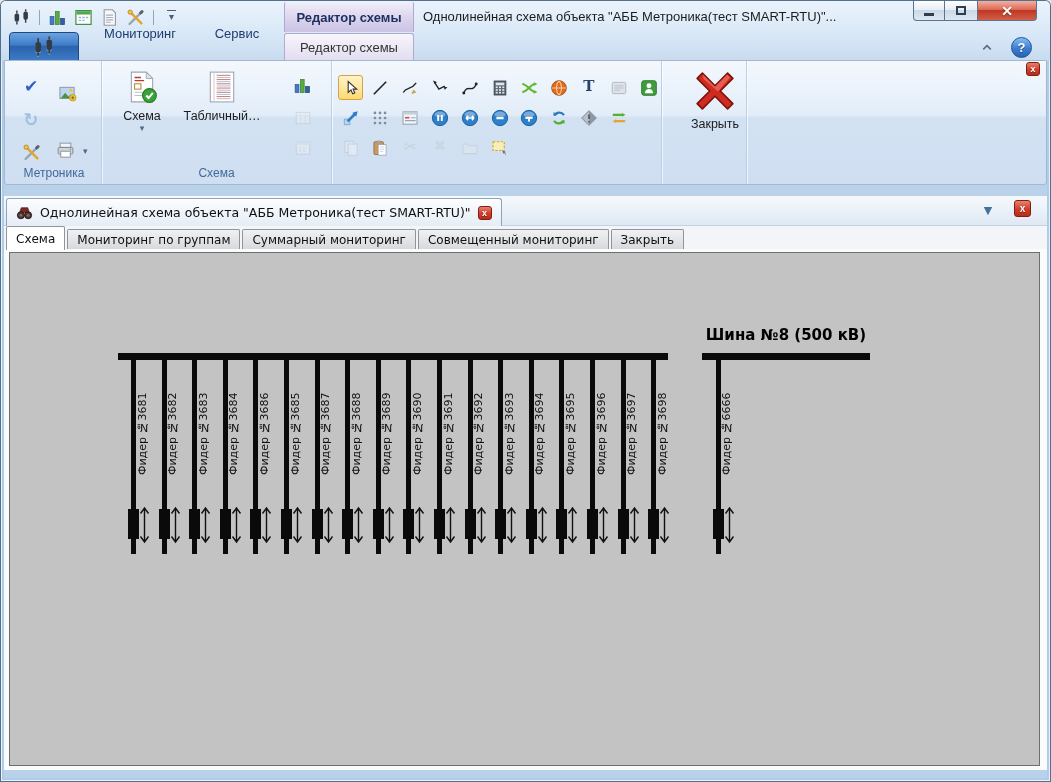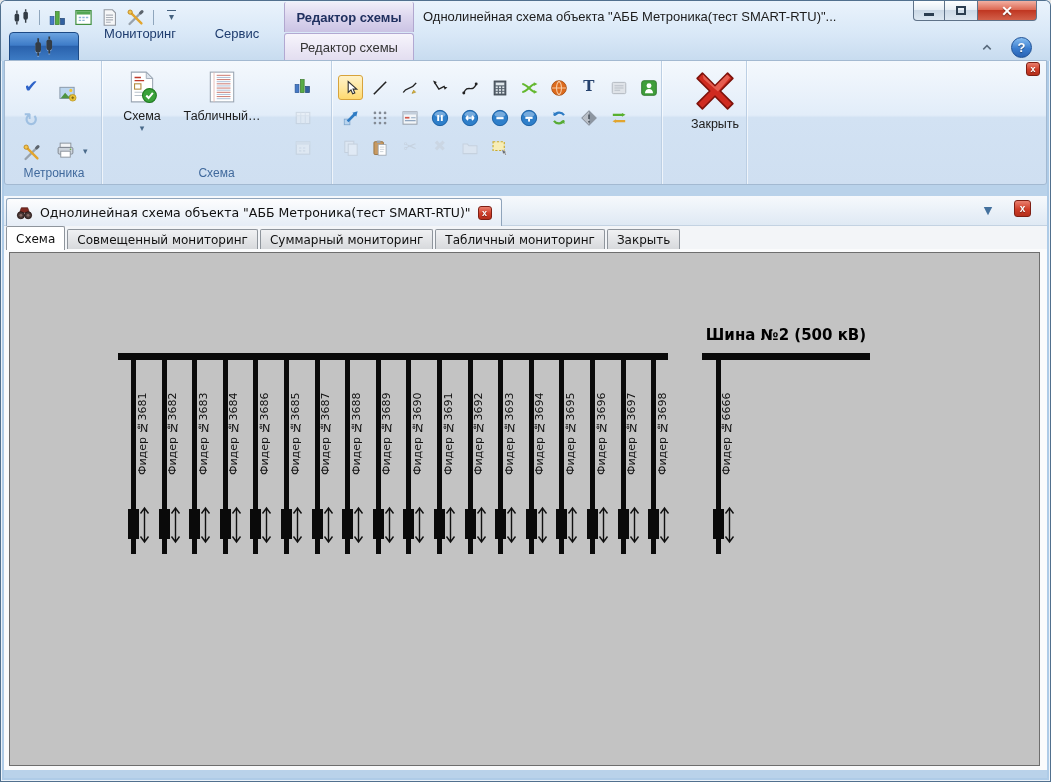--- a/index.html
+++ b/index.html
@@ -563,23 +563,23 @@
         </span>
       <span class="doc-title">Однолинейная схема объекта "АББ Метроника(тест SMART-RTU)"</span>
       <span class="mini-x" style="position:static;">x</span>
     </div>
     <div class="doc-drop">▼</div>
     <div class="mini-x" style="left:1010px;top:4px;width:17px;height:17px;font-size:10px;">x</div>
   </div>
 
   <div class="viewtabs" id="viewtabs">
       <div class="vtab active">Схема</div>
+      <div class="vtab">Мониторинг по группам</div>
+      <div class="vtab">Суммарный мониторинг</div>
       <div class="vtab">Совмещенный мониторинг</div>
-      <div class="vtab">Суммарный мониторинг</div>
-      <div class="vtab">Табличный мониторинг</div>
       <div class="vtab">Закрыть</div>
     </div>
 
   <div class="canvas-outer">
     <div class="canvas" id="canvas">
         <div class="bus-line" style="left: 108px; top: 100px; width: 550px; height: 7px;"></div>
         <div class="feeder-line" style="left: 121px; top: 107px; width: 5px; height: 194px;"></div>
         <div class="feeder-label" style="left: 126.5px; top: 130px; height: 92px;">Фидер №3681</div>
         <div class="breaker" style="left: 118px; top: 256px; width: 11px; height: 30px;"></div>
         <div class="f-arrow" style="left: 128px; top: 252px;"><svg viewBox="0 0 13 40" xmlns="http://www.w3.org/2000/svg">
@@ -680,21 +680,21 @@
         <div class="breaker" style="left: 607.6px; top: 256px; width: 11px; height: 30px;"></div>
         <div class="f-arrow" style="left: 617.6px; top: 252px;"><svg viewBox="0 0 13 40" xmlns="http://www.w3.org/2000/svg">
             <path d="M6.5 3v34M2.5 8.5l4-5.5 4 5.5M2.5 31.5l4 5.5 4-5.5" stroke="#101010" stroke-width="1.4" fill="none"></path>
           </svg></div>
         <div class="feeder-line" style="left: 641.2px; top: 107px; width: 5px; height: 194px;"></div>
         <div class="feeder-label" style="left: 646.7px; top: 130px; height: 92px;">Фидер №3698</div>
         <div class="breaker" style="left: 638.2px; top: 256px; width: 11px; height: 30px;"></div>
         <div class="f-arrow" style="left: 648.2px; top: 252px;"><svg viewBox="0 0 13 40" xmlns="http://www.w3.org/2000/svg">
             <path d="M6.5 3v34M2.5 8.5l4-5.5 4 5.5M2.5 31.5l4 5.5 4-5.5" stroke="#101010" stroke-width="1.4" fill="none"></path>
           </svg></div>
-        <div class="bus-label" style="left: 626px; top: 73px;">Шина №2 (500 кВ)</div>
+        <div class="bus-label" style="left: 626px; top: 73px;">Шина №8 (500 кВ)</div>
         <div class="bus-line" style="left: 692px; top: 100px; width: 168px; height: 7px;"></div>
         <div class="feeder-line" style="left: 705.5px; top: 107px; width: 5px; height: 194px;"></div>
         <div class="feeder-label" style="left: 711px; top: 130px; height: 92px;">Фидер №6666</div>
         <div class="breaker" style="left: 702.5px; top: 256px; width: 11px; height: 30px;"></div>
         <div class="f-arrow" style="left: 712.5px; top: 252px;"><svg viewBox="0 0 13 40" xmlns="http://www.w3.org/2000/svg">
             <path d="M6.5 3v34M2.5 8.5l4-5.5 4 5.5M2.5 31.5l4 5.5 4-5.5" stroke="#101010" stroke-width="1.4" fill="none"></path>
           </svg></div>
       </div>
   </div>
 </div>

